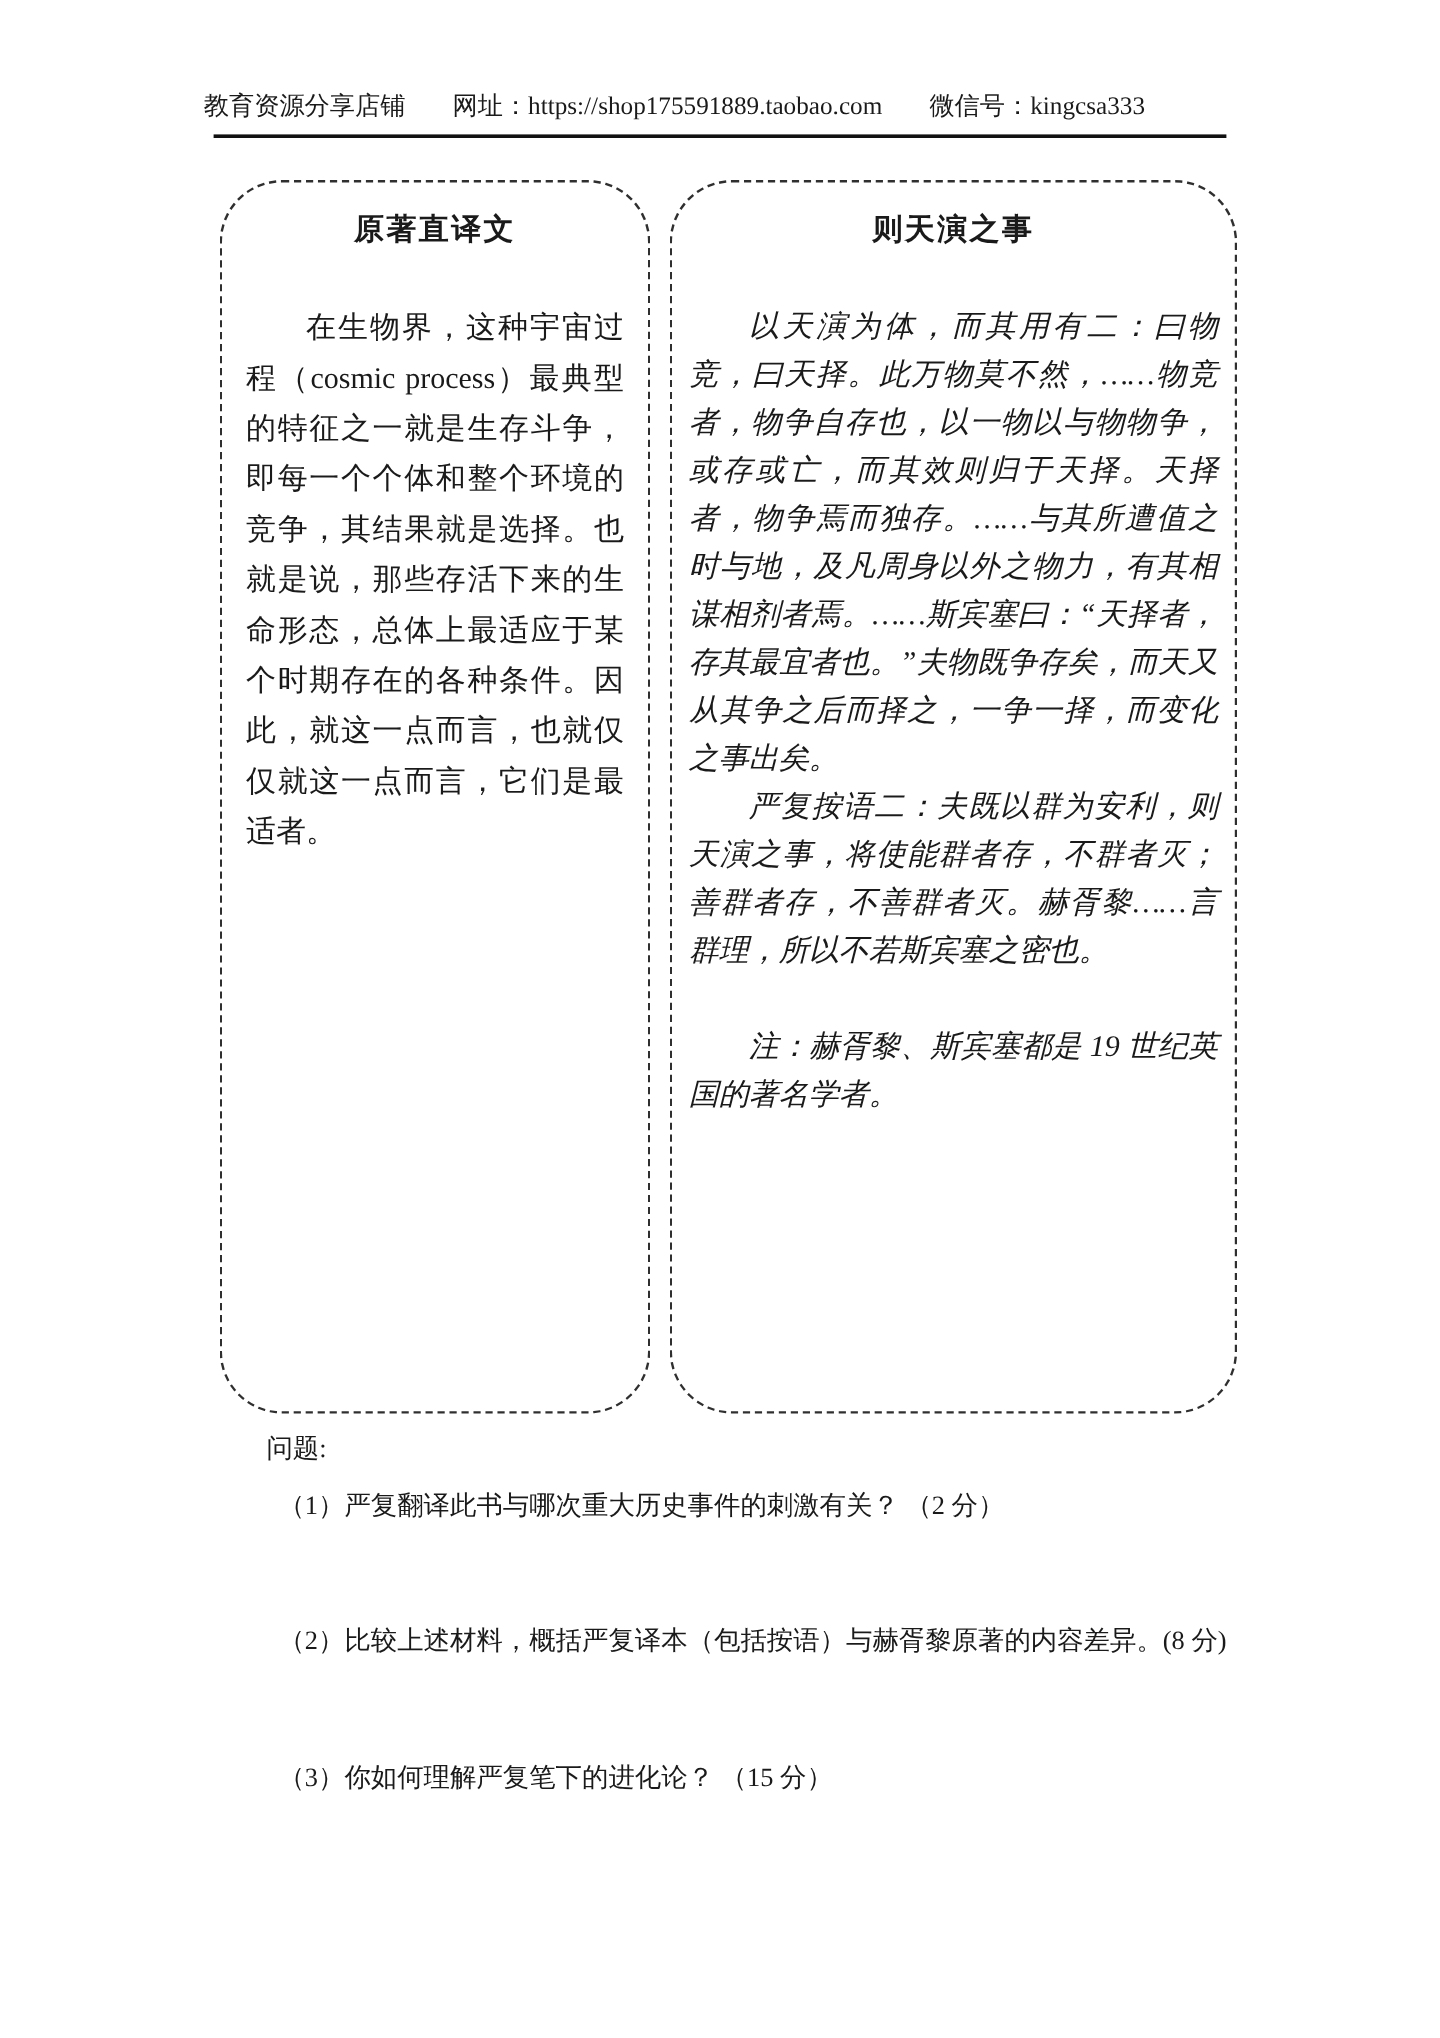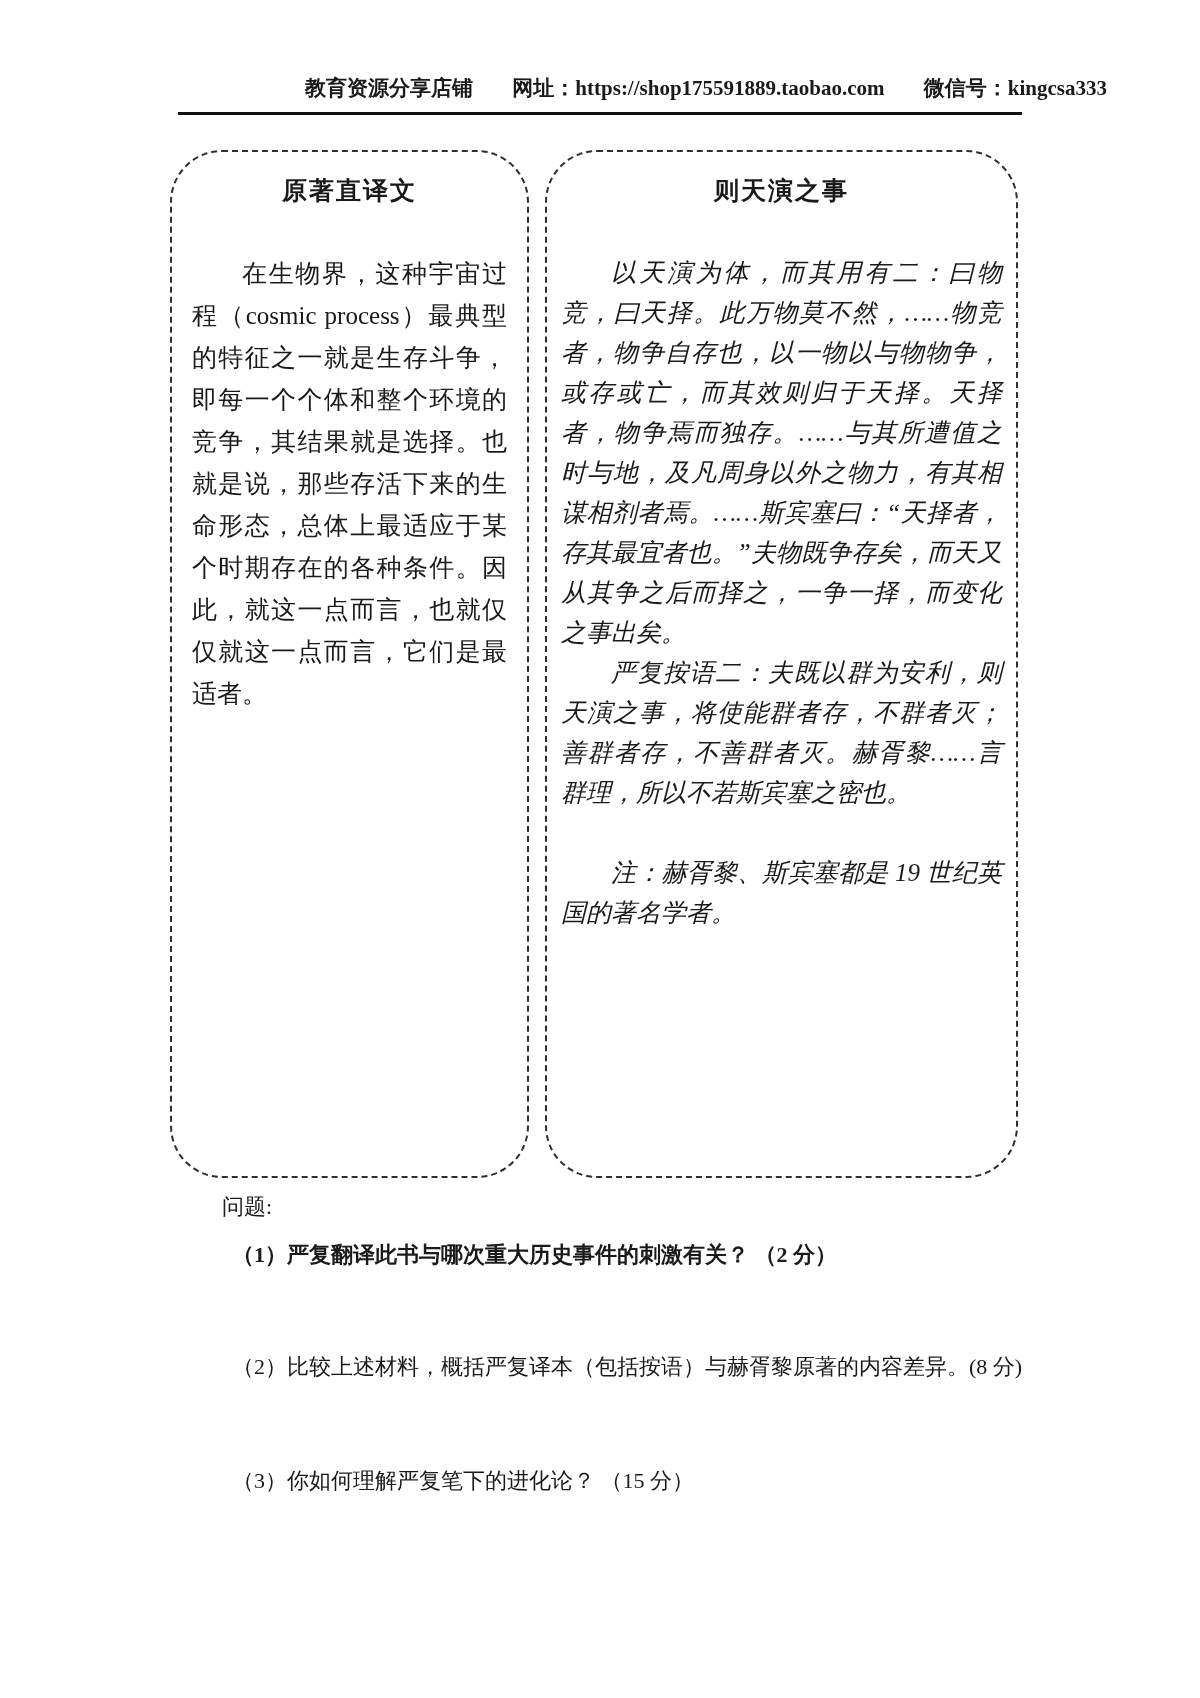--- a/index.html
+++ b/index.html
@@ -16,40 +16,39 @@
     font-family: "Liberation Serif", "DejaVu Serif", serif;
     overflow: hidden;
   }
 
   
   .header {
     position: absolute;
     top: 74px;
     left: 0;
     width: 1124px;
-    text-align: right;
+    text-align: center;
     font-size: 21px;
     white-space: nowrap;
-    font-weight: bold;
   }
   .header span { display: inline-block; margin: 0 17px; }
   .header-rule {
     position: absolute;
     top: 112px;
     left: 178px;
     width: 844px;
     height: 3px;
     background: #111111;
   }
 
   
   .boxes {
     position: absolute;
     top: 150px;
-    left: 170px;
+    left: 183px;
     display: flex;
     gap: 16px;
   }
   .box {
     box-sizing: border-box;
     border: 2px dashed #2f2f2f;
     border-radius: 52px;
     height: 1028px;
     overflow: hidden;
   }
@@ -81,21 +80,21 @@
   .questions {
     position: absolute;
     top: 1192px;
     left: 222px;
     width: 840px;
     font-size: 22px;
     line-height: 30px;
   }
   .q-label { margin: 0; }
   .q-item  { margin: 0 0 0 10px; text-align: left; }
-  .q-item.q1 { margin-top: 18px; font-weight: bold; }
+  .q-item.q1 { margin-top: 18px; }
   .q-item.q2 { margin-top: 82px; font-family: Liberation Serif, serif; }
   .q-item.q3 { margin-top: 84px; }
 </style>
 </head>
 <body>
 
 <div class="page">
 
   <div class="header">
     <span>教育资源分享店铺</span>

